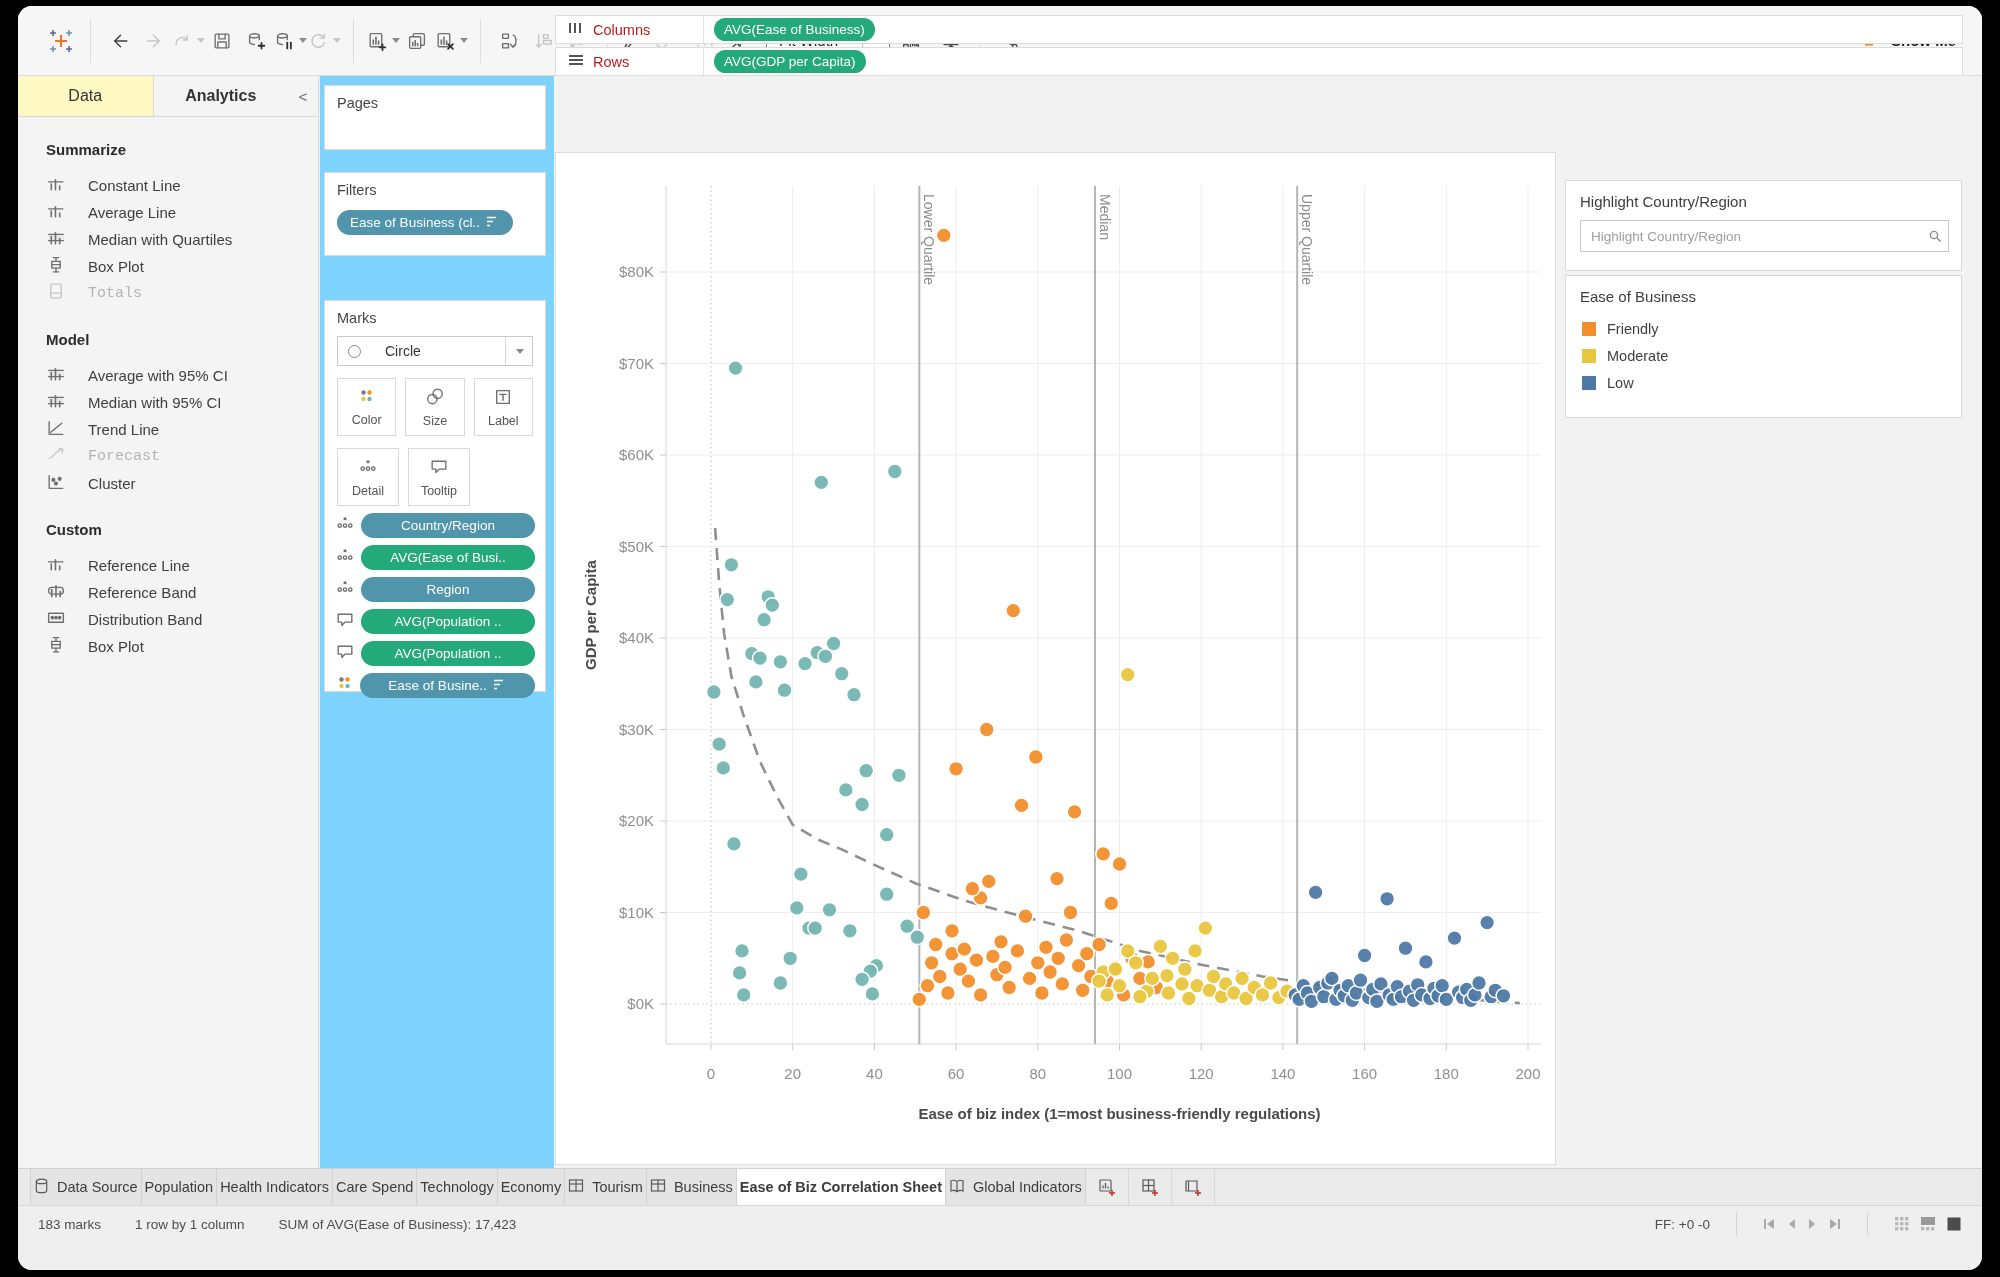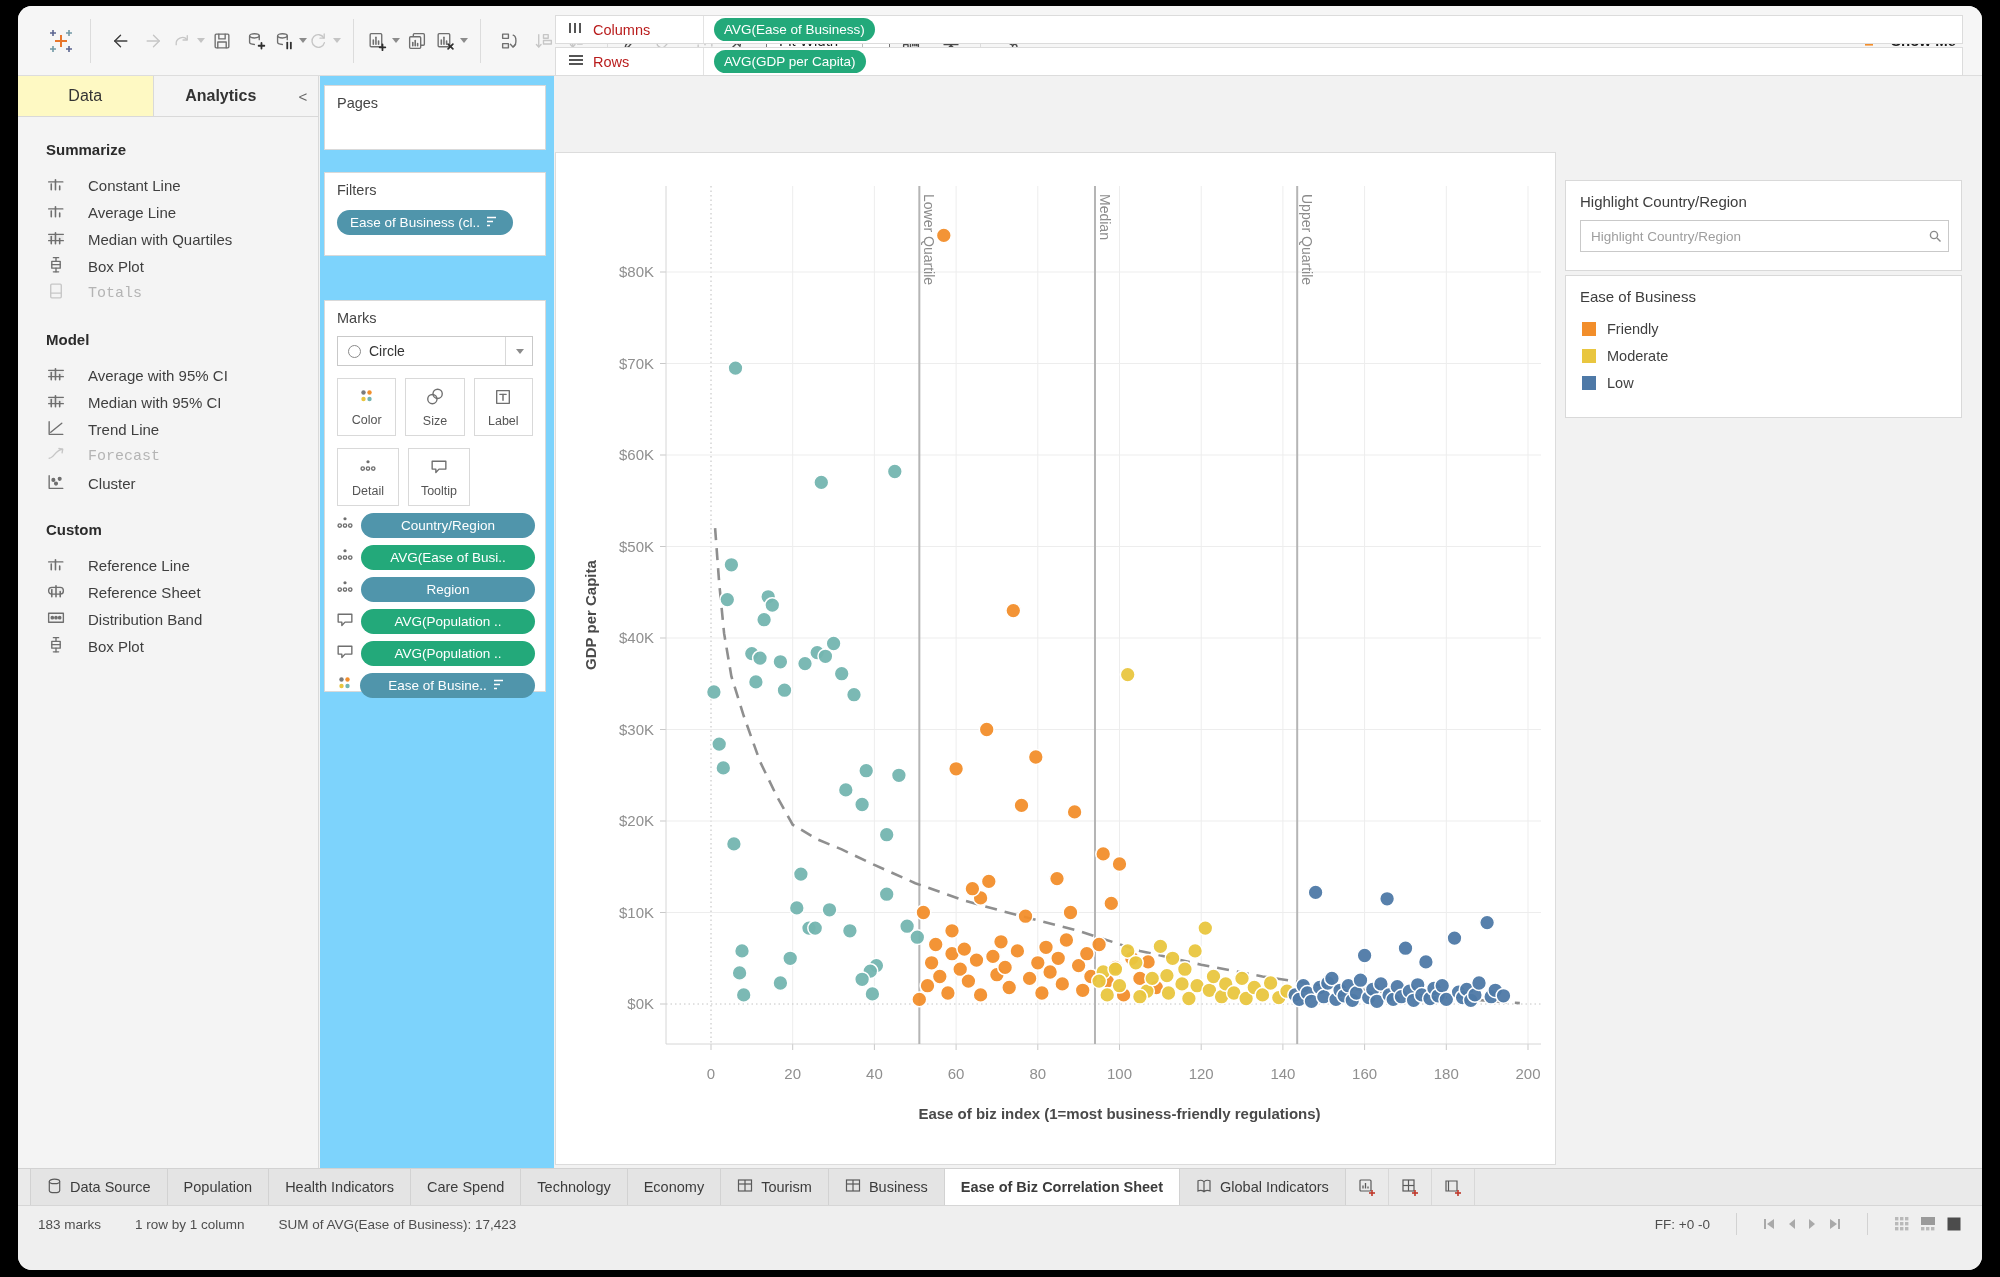--- a/index.html
+++ b/index.html
@@ -30,21 +30,21 @@
   .sec-item svg{flex:0 0 auto;}
 
   
   .shelf-col{position:absolute;left:302px;top:70px;width:234px;height:1092px;background:#7dd3fc;}
   .card{position:absolute;left:4px;width:222px;background:#fff;border:1px solid #d9d9d9;box-sizing:border-box;}
   .card-title{font-size:14.5px;color:#454545;padding:9px 0 0 12px;}
   .pill{display:flex;align-items:center;justify-content:center;gap:6px;height:25px;border-radius:13px;color:#fff;font-size:13.5px;padding:0 10px;box-sizing:border-box;cursor:pointer;white-space:nowrap;overflow:hidden;}
   .pill.green{background:#23a97a;}
   .pill.blue{background:#5095ab;}
   .filter-pill{margin:12px 10px 0 12px;width:176px;}
-  .marks-type{display:flex;align-items:center;border:1px solid #c9c9c9;height:28px;margin:10px 12px 0 12px;background:#fff;cursor:pointer;}
+  .marks-type{display:flex;align-items:center;border:1px solid #c9c9c9;height:28px;margin:10px 12px 0 12px;background:#fff;cursor:pointer;gap:16px;}
   .marks-type .circ{width:11px;height:11px;border:1.5px solid #8a8a8a;border-radius:50%;margin:0 8px 0 10px;}
   .marks-type .lbl{flex:1;font-size:14px;color:#333;}
   .marks-type .dd{width:26px;align-self:stretch;border-left:1px solid #d9d9d9;display:flex;align-items:center;justify-content:center;}
   .mbtn-row{display:flex;gap:9px;margin:12px 12px 0 12px;}
   .mbtn{width:60px;height:56px;border:1px solid #d9d9d9;background:#fff;display:flex;flex-direction:column;align-items:center;justify-content:center;gap:4px;font-size:12.5px;color:#555;cursor:pointer;}
   .mpill-row{display:flex;align-items:center;gap:6px;margin:7px 10px 0 10px;}
   .mpill-row .pill{flex:1;}
 
   
   .shelf-row{position:absolute;left:537px;width:1408px;height:29px;background:#fff;border:1px solid #dcdcdc;display:flex;align-items:center;box-sizing:border-box;}
@@ -63,21 +63,21 @@
   .hl-input input{border:none;outline:none;flex:1;font-size:13.5px;color:#333;padding:0 10px;font-family:"Liberation Sans",sans-serif;background:transparent;}
   .hl-input input::placeholder{color:#9e9e9e;}
   .hl-search{width:26px;display:flex;align-items:center;justify-content:center;}
   .legend-card{position:absolute;left:1547px;top:269px;width:397px;height:143px;background:#fff;border:1px solid #d9d9d9;box-sizing:border-box;}
   .legend-title{font-size:15px;color:#3d3d3d;padding:12px 0 10px 14px;}
   .legend-item{display:flex;align-items:center;gap:11px;height:27px;padding-left:16px;font-size:14.5px;color:#3f3f3f;cursor:pointer;}
   .legend-swatch{width:14px;height:14px;}
 
   
   .sheet-tabs{position:absolute;left:0;top:1162px;width:100%;height:37px;background:#eaeaea;border-top:1px solid #d2d2d2;display:flex;align-items:stretch;padding-left:12px;box-sizing:border-box;}
-  .stab{display:flex;align-items:center;gap:8px;padding:0 16px;font-size:14.5px;color:#3c3c3c;background:#e4e4e4;border-right:1px solid #d2d2d2;cursor:pointer;white-space:nowrap;}
+  .stab{display:flex;align-items:center;gap:8px;padding:0 3px;font-size:14.5px;color:#3c3c3c;background:#e4e4e4;border-right:1px solid #d2d2d2;cursor:pointer;white-space:nowrap;}
   .stab:first-child{border-left:1px solid #d2d2d2;}
   .stab.active{background:#fff;font-weight:bold;}
   .stab-new{display:flex;align-items:center;justify-content:center;width:42px;background:#eaeaea;border-right:1px solid #d8d8d8;cursor:pointer;}
 
   
   .status-bar{position:absolute;left:0;top:1199px;width:100%;height:65px;background:#efefef;border-top:1px solid #d6d6d6;box-sizing:border-box;}
   .status-row{display:flex;align-items:center;height:36px;padding:0 20px;font-size:13.5px;color:#4e4e4e;}
   .status-row .item{margin-right:34px;}
   .status-right{margin-left:auto;display:flex;align-items:center;gap:26px;color:#4e4e4e;}
   .nav-icons,.view-icons{display:flex;align-items:center;gap:10px;}
@@ -440,21 +440,21 @@
           </div>
           <div class="sec-item">
             <span><svg width="20" height="20" viewBox="0 0 19 19" fill="none" stroke="#6f6f6f" stroke-width="1.3" stroke-linecap="round" stroke-linejoin="round">
                 <rect x="2.5" y="6" width="14" height="6.5" rx="3" fill="#eee"></rect>
                 <g stroke-width="1.5">
                   <line x1="5.5" y1="15" x2="5.5" y2="8"></line>
                   <line x1="9.5" y1="15" x2="9.5" y2="4.5"></line>
                   <line x1="13.5" y1="15" x2="13.5" y2="10"></line>
                 </g>
               </svg></span>
-            <span>Reference Sheet</span>
+            <span>Reference Band</span>
           </div>
           <div class="sec-item">
             <span><svg width="20" height="20" viewBox="0 0 19 19" fill="none" stroke="#6f6f6f" stroke-width="1.3" stroke-linecap="round" stroke-linejoin="round">
                 <rect x="2.5" y="5" width="14" height="8.5"></rect>
                 <circle cx="6" cy="9.2" r="1.1" fill="#6f6f6f"></circle>
                 <circle cx="9.5" cy="9.2" r="1.1" fill="#6f6f6f"></circle>
                 <circle cx="13" cy="9.2" r="1.1" fill="#6f6f6f"></circle>
               </svg></span>
             <span>Distribution Band</span>
           </div>

